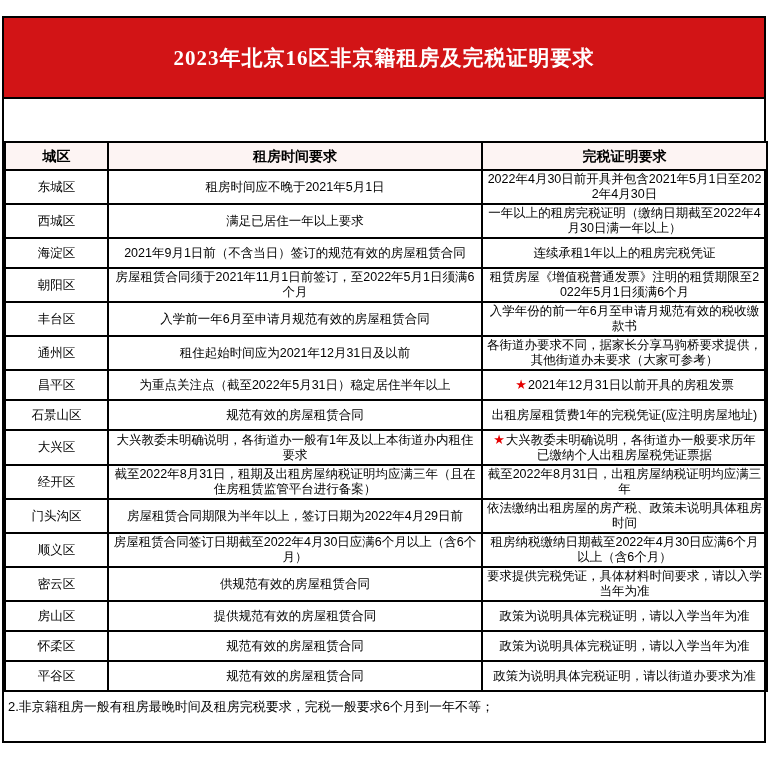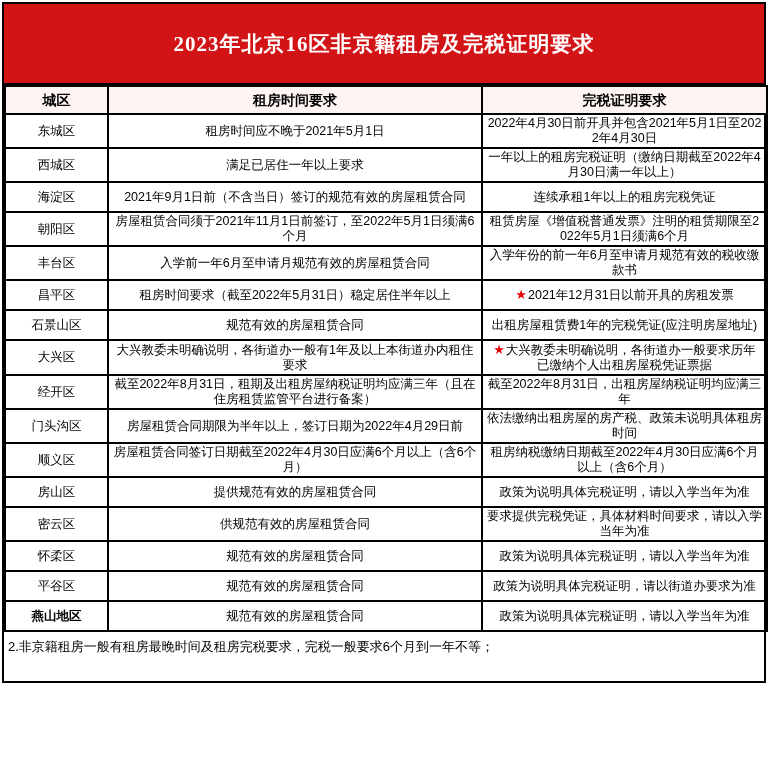--- a/index.html
+++ b/index.html
@@ -7,21 +7,21 @@
     padding: 0;
     background: #ffffff;
     font-family: "Liberation Sans", sans-serif;
     color: #000000;
   }
   .page {
     width: 768px;
     height: 761px;
     box-sizing: border-box;
     background: #ffffff;
-    padding: 2px 2px 0 2px;
+    padding: 16px 2px 0 2px;
   }
   .sheet {
     box-sizing: border-box;
     border: 2px solid #000000;
     width: 100%;
   }
   .title-band {
     background: #d21416;
     height: 79px;
     display: flex;
@@ -34,20 +34,21 @@
     font-size: 21px;
     font-weight: bold;
     letter-spacing: 1px;
     font-family: "Liberation Serif", serif;
     text-align: center;
   }
   table.req-table {
     width: 100%;
     border-collapse: collapse;
     table-layout: fixed;
+    margin-top: 42px;
   }
   table.req-table col.c1 { width: 103px; }
   table.req-table col.c2 { width: 374px; }
   table.req-table col.c3 { width: 285px; }
   table.req-table th, table.req-table td {
     border: 2px solid #000000;
     text-align: center;
     vertical-align: middle;
     padding: 1px 4px;
     font-size: 12.5px;
@@ -121,22 +122,27 @@
             <td>朝阳区</td>
             <td>房屋租赁合同须于2021年11月1日前签订，至2022年5月1日须满6个月</td>
             <td>租赁房屋《增值税普通发票》注明的租赁期限至2022年5月1日须满6个月</td>
           </tr>
           <tr>
             <td>丰台区</td>
             <td>入学前一年6月至申请月规范有效的房屋租赁合同</td>
             <td>入学年份的前一年6月至申请月规范有效的税收缴款书</td>
           </tr>
           <tr>
+            <td>通州区</td>
+            <td>租住起始时间应为2021年12月31日及以前</td>
+            <td>各街道办要求不同，据家长分享马驹桥要求提供，其他街道办未要求（大家可参考）</td>
+          </tr>
+          <tr>
             <td>昌平区</td>
-            <td>租房时间要求（截至2022年5月31日）稳定居住半年以上</td>
+            <td>为重点关注点（截至2022年5月31日）稳定居住半年以上</td>
             <td><span class="star">★</span>2021年12月31日以前开具的房租发票</td>
           </tr>
           <tr>
             <td>石景山区</td>
             <td>规范有效的房屋租赁合同</td>
             <td>出租房屋租赁费1年的完税凭证(应注明房屋地址)</td>
           </tr>
           <tr>
             <td>大兴区</td>
             <td>大兴教委未明确说明，各街道办一般有1年及以上本街道办内租住要求</td>
@@ -151,43 +157,38 @@
             <td>门头沟区</td>
             <td>房屋租赁合同期限为半年以上，签订日期为2022年4月29日前</td>
             <td>依法缴纳出租房屋的房产税、政策未说明具体租房时间</td>
           </tr>
           <tr>
             <td>顺义区</td>
             <td>房屋租赁合同签订日期截至2022年4月30日应满6个月以上（含6个月）</td>
             <td>租房纳税缴纳日期截至2022年4月30日应满6个月以上（含6个月）</td>
           </tr>
           <tr>
+            <td>密云区</td>
+            <td>供规范有效的房屋租赁合同</td>
+            <td>要求提供完税凭证，具体材料时间要求，请以入学当年为准</td>
+          </tr>
+          <tr>
             <td>房山区</td>
             <td>提供规范有效的房屋租赁合同</td>
             <td>政策为说明具体完税证明，请以入学当年为准</td>
-          </tr>
-          <tr>
-            <td>密云区</td>
-            <td>供规范有效的房屋租赁合同</td>
-            <td>要求提供完税凭证，具体材料时间要求，请以入学当年为准</td>
           </tr>
           <tr>
             <td>怀柔区</td>
             <td>规范有效的房屋租赁合同</td>
             <td>政策为说明具体完税证明，请以入学当年为准</td>
           </tr>
           <tr>
             <td>平谷区</td>
             <td>规范有效的房屋租赁合同</td>
             <td>政策为说明具体完税证明，请以街道办要求为准</td>
-          </tr>
-          <tr>
-            <td class="bold">燕山地区</td>
-            <td>规范有效的房屋租赁合同</td>
-            <td>政策为说明具体完税证明，请以入学当年为准</td>
           </tr>
         </tbody>
     </table>
 
     <div class="notes">
       <div class="note-line">2.非京籍租房一般有租房最晚时间及租房完税要求，完税一般要求6个月到一年不等；</div>
     </div>
 
   </div>
 </div>

